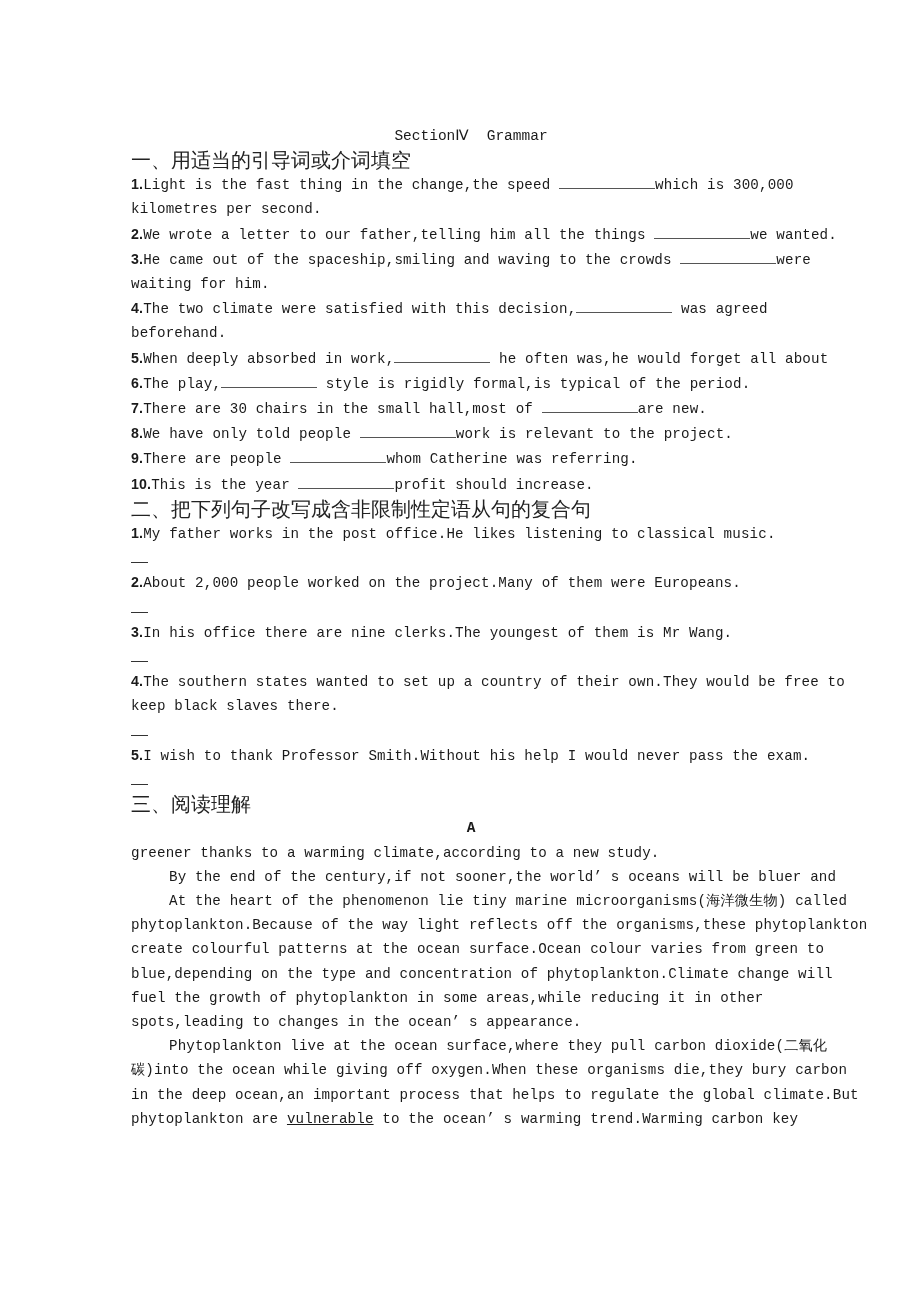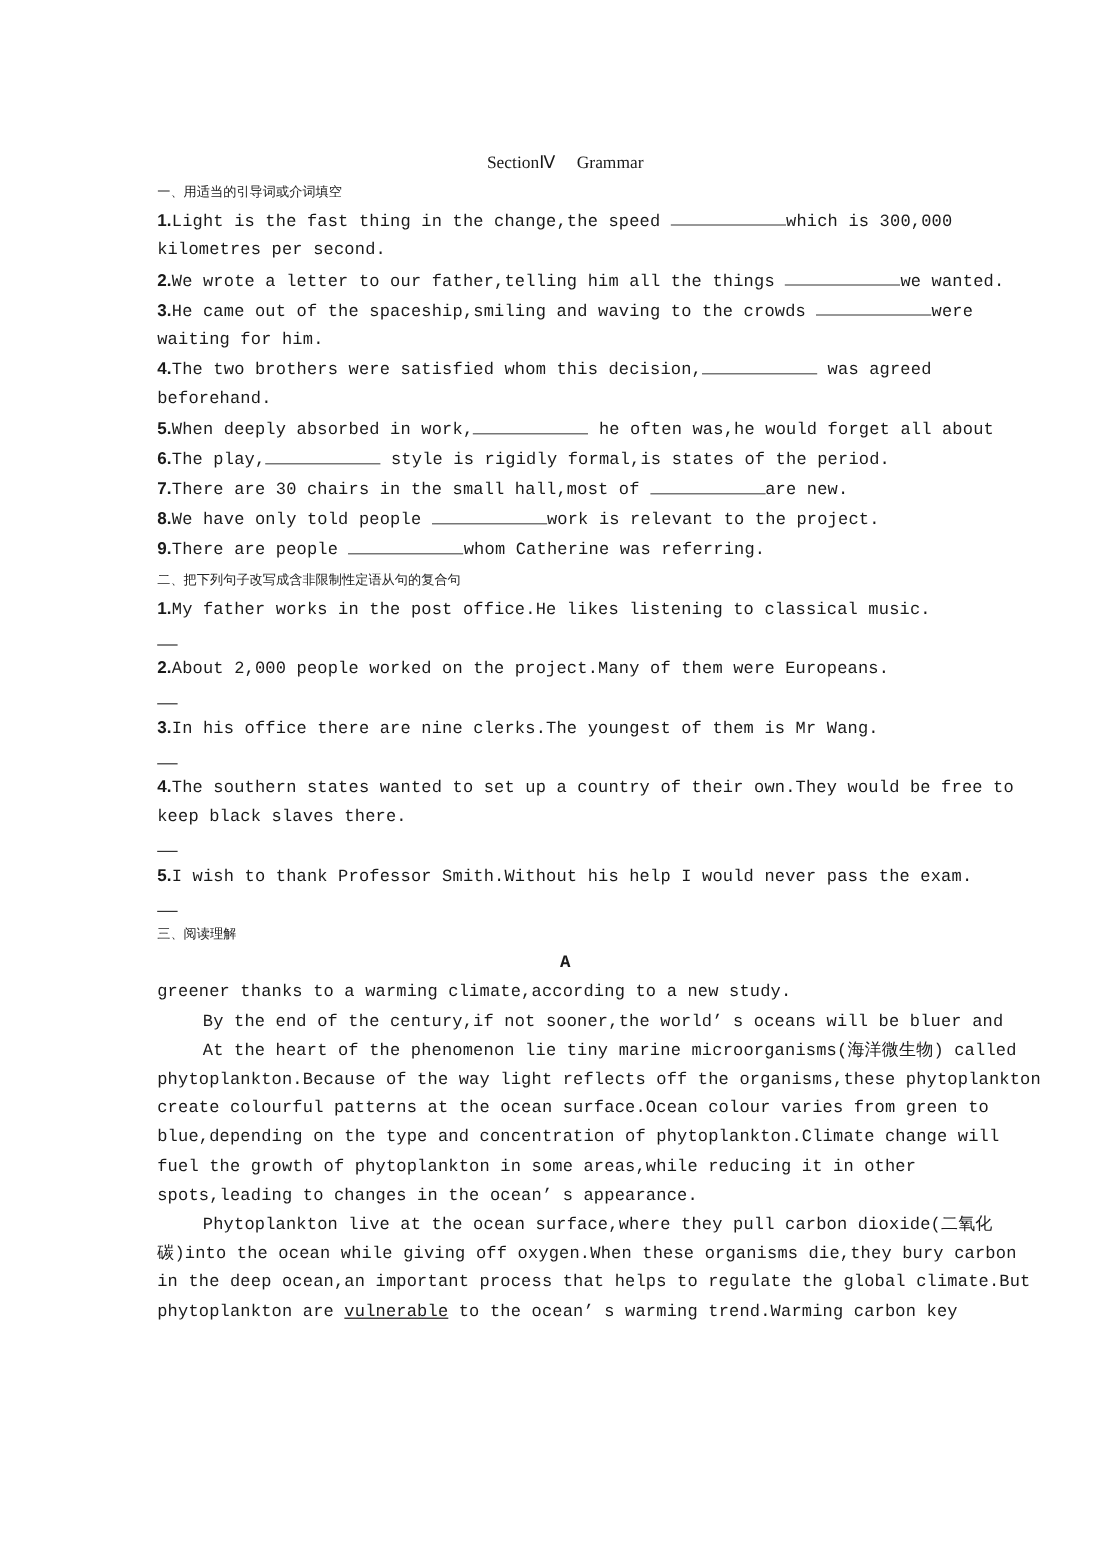--- a/index.html
+++ b/index.html
@@ -29,32 +29,32 @@
       height: 34px;
       line-height: 34px;
       margin-left: -2px;
     }
     .subtitle {
       text-align: center;
       font-size: 14.5px;
       line-height: 24px;
       height: 24px;
       margin-top: 4px;
-      font-family: Liberation Serif, serif;
+      font-family: Liberation Mono, monospace;
     }
     .subtitle .gap { display: inline-block; width: 18px; }
     .line {
       font-size: 14.2px;
       line-height: 24.2px;
       white-space: pre;
       letter-spacing: 0.15px;
     }
     .heading {
       font-family: Liberation Sans, sans-serif;
-      font-size: 11px;
+      font-size: 20px;
       line-height: 24.2px;
       color: #222;
     }
     .num { font-weight: bold; font-family: "Liberation Sans", sans-serif; }
     .blank {
       display: inline-block;
       width: 96px;
       height: 14px;
       border-bottom: 1px solid #555;
       vertical-align: baseline;
@@ -99,44 +99,47 @@
   <div>
     <div class="line"><span class="num">2.</span><span>We wrote a letter to our father,telling him all the things </span><span class="blank"></span><span>we wanted.</span></div>
   </div>
 
   <div>
     <div class="line"><span class="num">3.</span><span>He came out of the spaceship,smiling and waving to the crowds </span><span class="blank"></span><span>were</span></div>
     <div class="line">waiting for him.</div>
   </div>
 
   <div>
-    <div class="line"><span class="num">4.</span><span>The two brothers were satisfied whom this decision,</span><span class="blank"></span><span> was agreed</span></div>
+    <div class="line"><span class="num">4.</span><span>The two climate were satisfied with this decision,</span><span class="blank"></span><span> was agreed</span></div>
     <div class="line">beforehand.</div>
   </div>
 
   <div>
     <div class="line"><span class="num">5.</span><span>When deeply absorbed in work,</span><span class="blank"></span><span> he often was,he would forget all about</span></div>
   </div>
 
   <div>
-    <div class="line"><span class="num">6.</span><span>The play,</span><span class="blank"></span><span> style is rigidly formal,is states of the period.</span></div>
+    <div class="line"><span class="num">6.</span><span>The play,</span><span class="blank"></span><span> style is rigidly formal,is typical of the period.</span></div>
   </div>
 
   <div>
     <div class="line"><span class="num">7.</span><span>There are 30 chairs in the small hall,most of </span><span class="blank"></span><span>are new.</span></div>
   </div>
 
   <div>
     <div class="line"><span class="num">8.</span><span>We have only told people </span><span class="blank"></span><span>work is relevant to the project.</span></div>
   </div>
 
   <div>
     <div class="line"><span class="num">9.</span><span>There are people </span><span class="blank"></span><span>whom Catherine was referring.</span></div>
   </div>
 
+  <div>
+    <div class="line"><span class="num">10.</span><span>This is the year </span><span class="blank"></span><span>profit should increase.</span></div>
+  </div>
 
   <div class="heading">二、把下列句子改写成含非限制性定语从句的复合句</div>
 
   <div>
     <div class="line"><span class="num">1.</span><span>My father works in the post office.He likes listening to classical music.</span></div>
     <div class="answer-line">
         <span></span>
       </div>
   </div>
 

